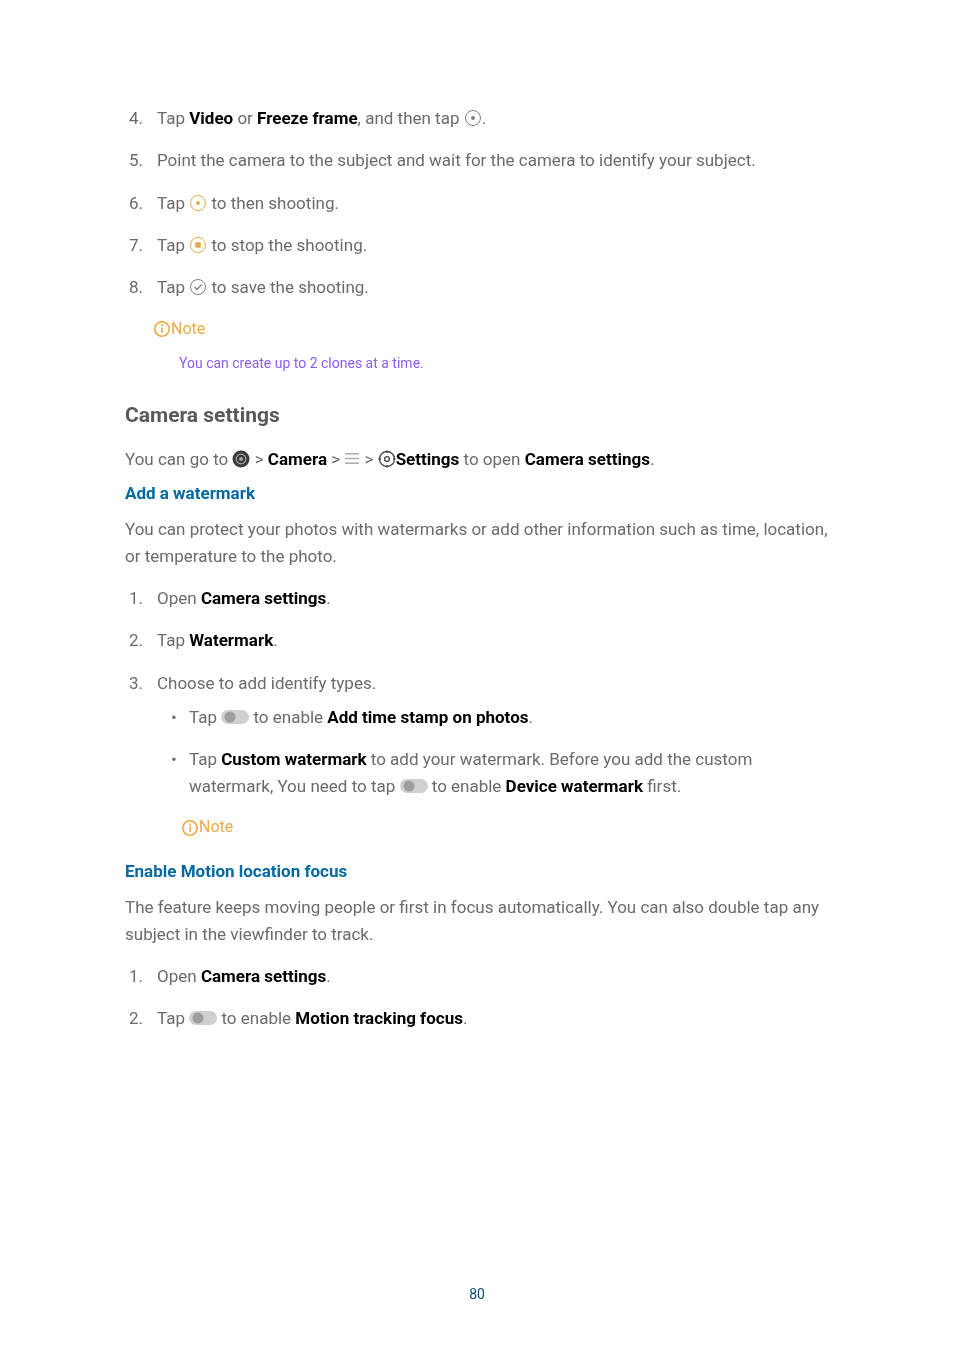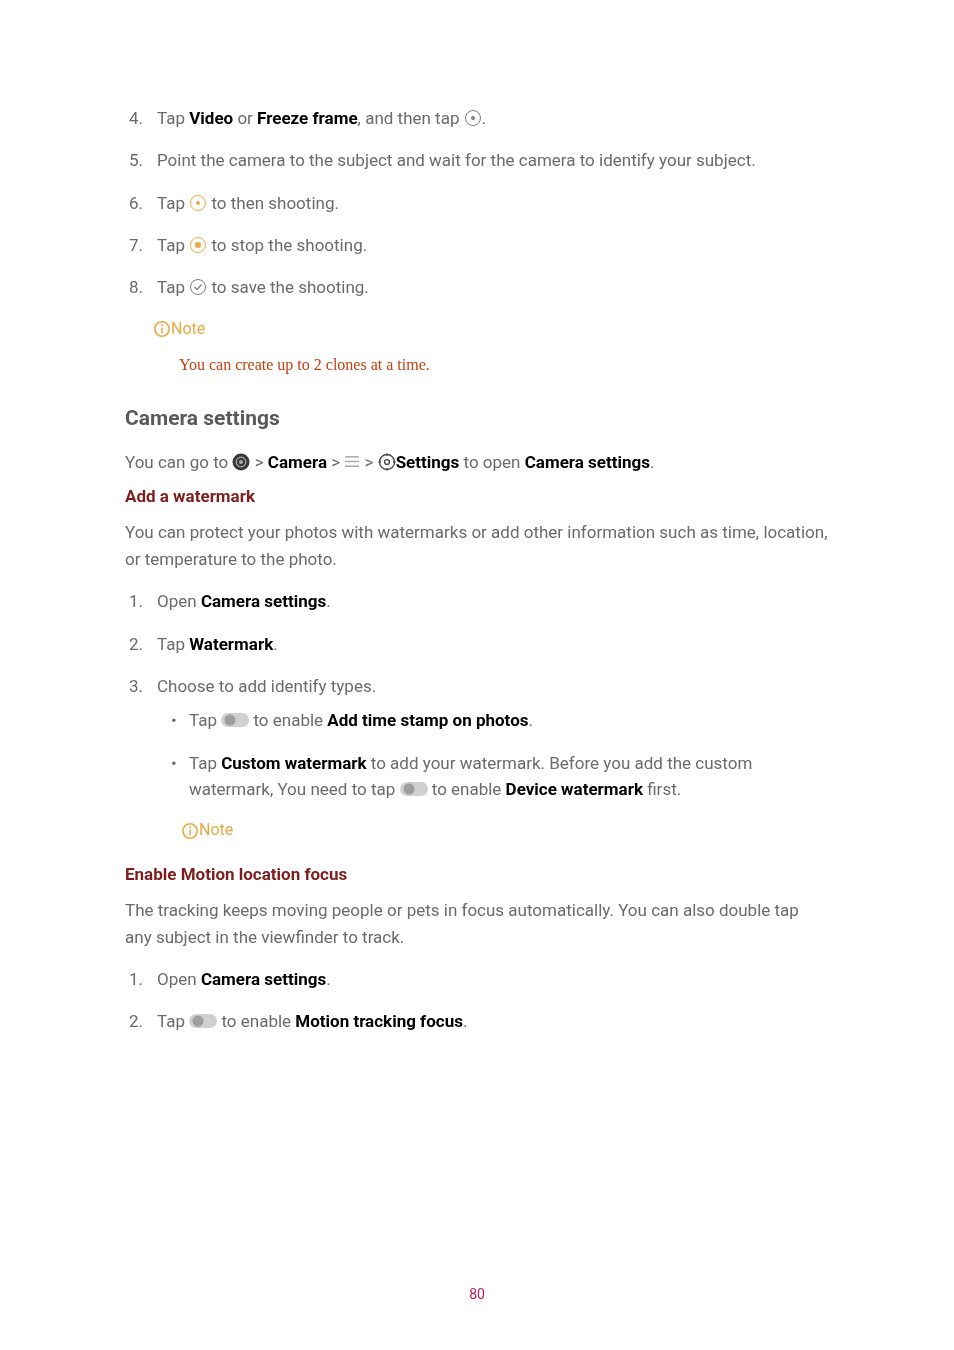--- a/index.html
+++ b/index.html
@@ -27,41 +27,40 @@
     color: #6b6b6b;
   }
   strong { color: #000000; font-weight: 700; }
   h2 {
     color: #595959;
     font-size: 21px;
     font-weight: 700;
     margin: 24px 0 14px 0;
   }
   h3 {
-    color: #7f1d1d;
+    color: #0369a1;
     font-size: 17px;
     font-weight: 700;
     margin: 8px 0 10px 0;
   }
   .note-block { padding-left: 28px; margin-top: 4px; margin-bottom: 14px; }
   .note-block-inner { padding-left: 24px; margin-top: 4px; margin-bottom: 14px; }
   .note-hdr { color: #eaa944; font-weight: 400; display: inline-flex; align-items: center; font-size: 16px;}
   .note-body {
-    color: #c2410c;
-    font-size: 16px;
+    color: #8b5cf6;
+    font-size: 14px;
     margin: 8px 0 0 26px;
-    font-family: Liberation Serif, serif;
   }
   .page-num {
     position: absolute;
     bottom: 44px;
     left: 0; right: 0;
     text-align: center;
     font-size: 14px;
-    color: #be185d;
+    color: #0c4a6e;
   }
   svg.icon { vertical-align: -3px; }
 </style>
 </head>
 <body>
 
 <svg width="0" height="0" style="position:absolute">
   <defs>
     <g id="i-note">
       <circle cx="9" cy="9" r="7.2" fill="none" stroke="#eaa944" stroke-width="1.6"></circle>
@@ -196,21 +195,21 @@
         <svg class="icon" width="18" height="18">
             <use href="#i-note"></use>
           </svg>
         <span>Note</span>
       </span>
     </div>
   </li>
 </ol>
 
 <h3>Enable Motion location focus</h3>
-<p style="margin-bottom:16px;">The tracking keeps moving people or pets in focus automatically. You can also double tap any subject in the viewfinder to track.</p>
+<p style="margin-bottom:16px;">The feature keeps moving people or first in focus automatically. You can also double tap any subject in the viewfinder to track.</p>
 
 <ol>
   <li>
     <span class="num">1.</span>
     <span>Open </span><strong>Camera settings</strong><span>.</span>
   </li>
   <li>
     <span class="num">2.</span>
     <span>Tap </span><svg class="icon" width="28" height="18">
         <use href="#i-toggle"></use>

